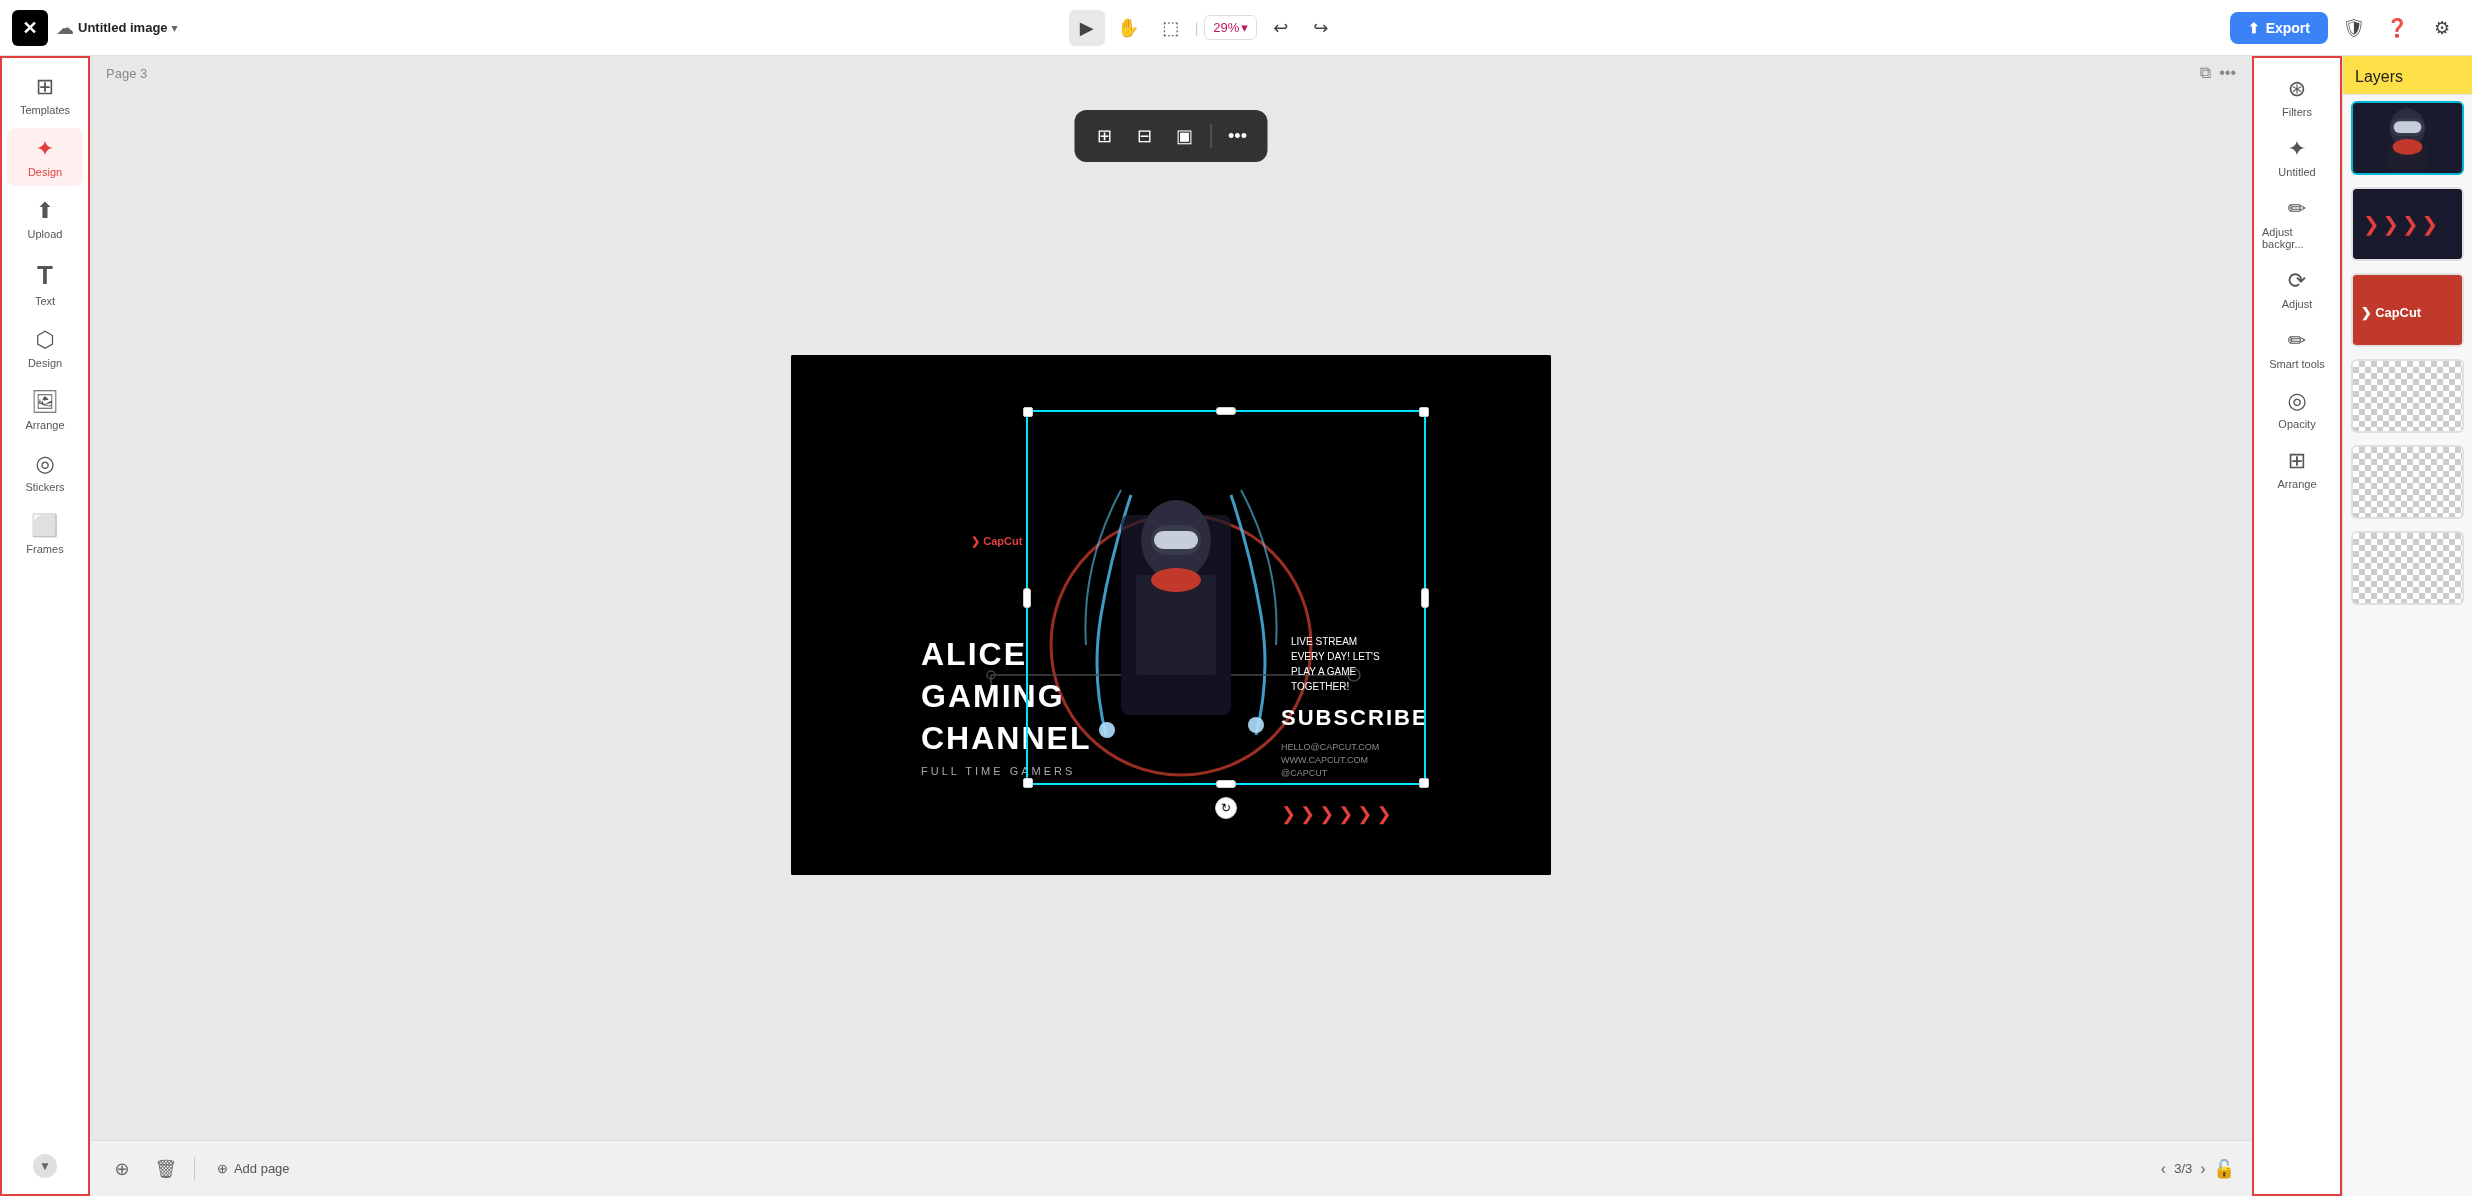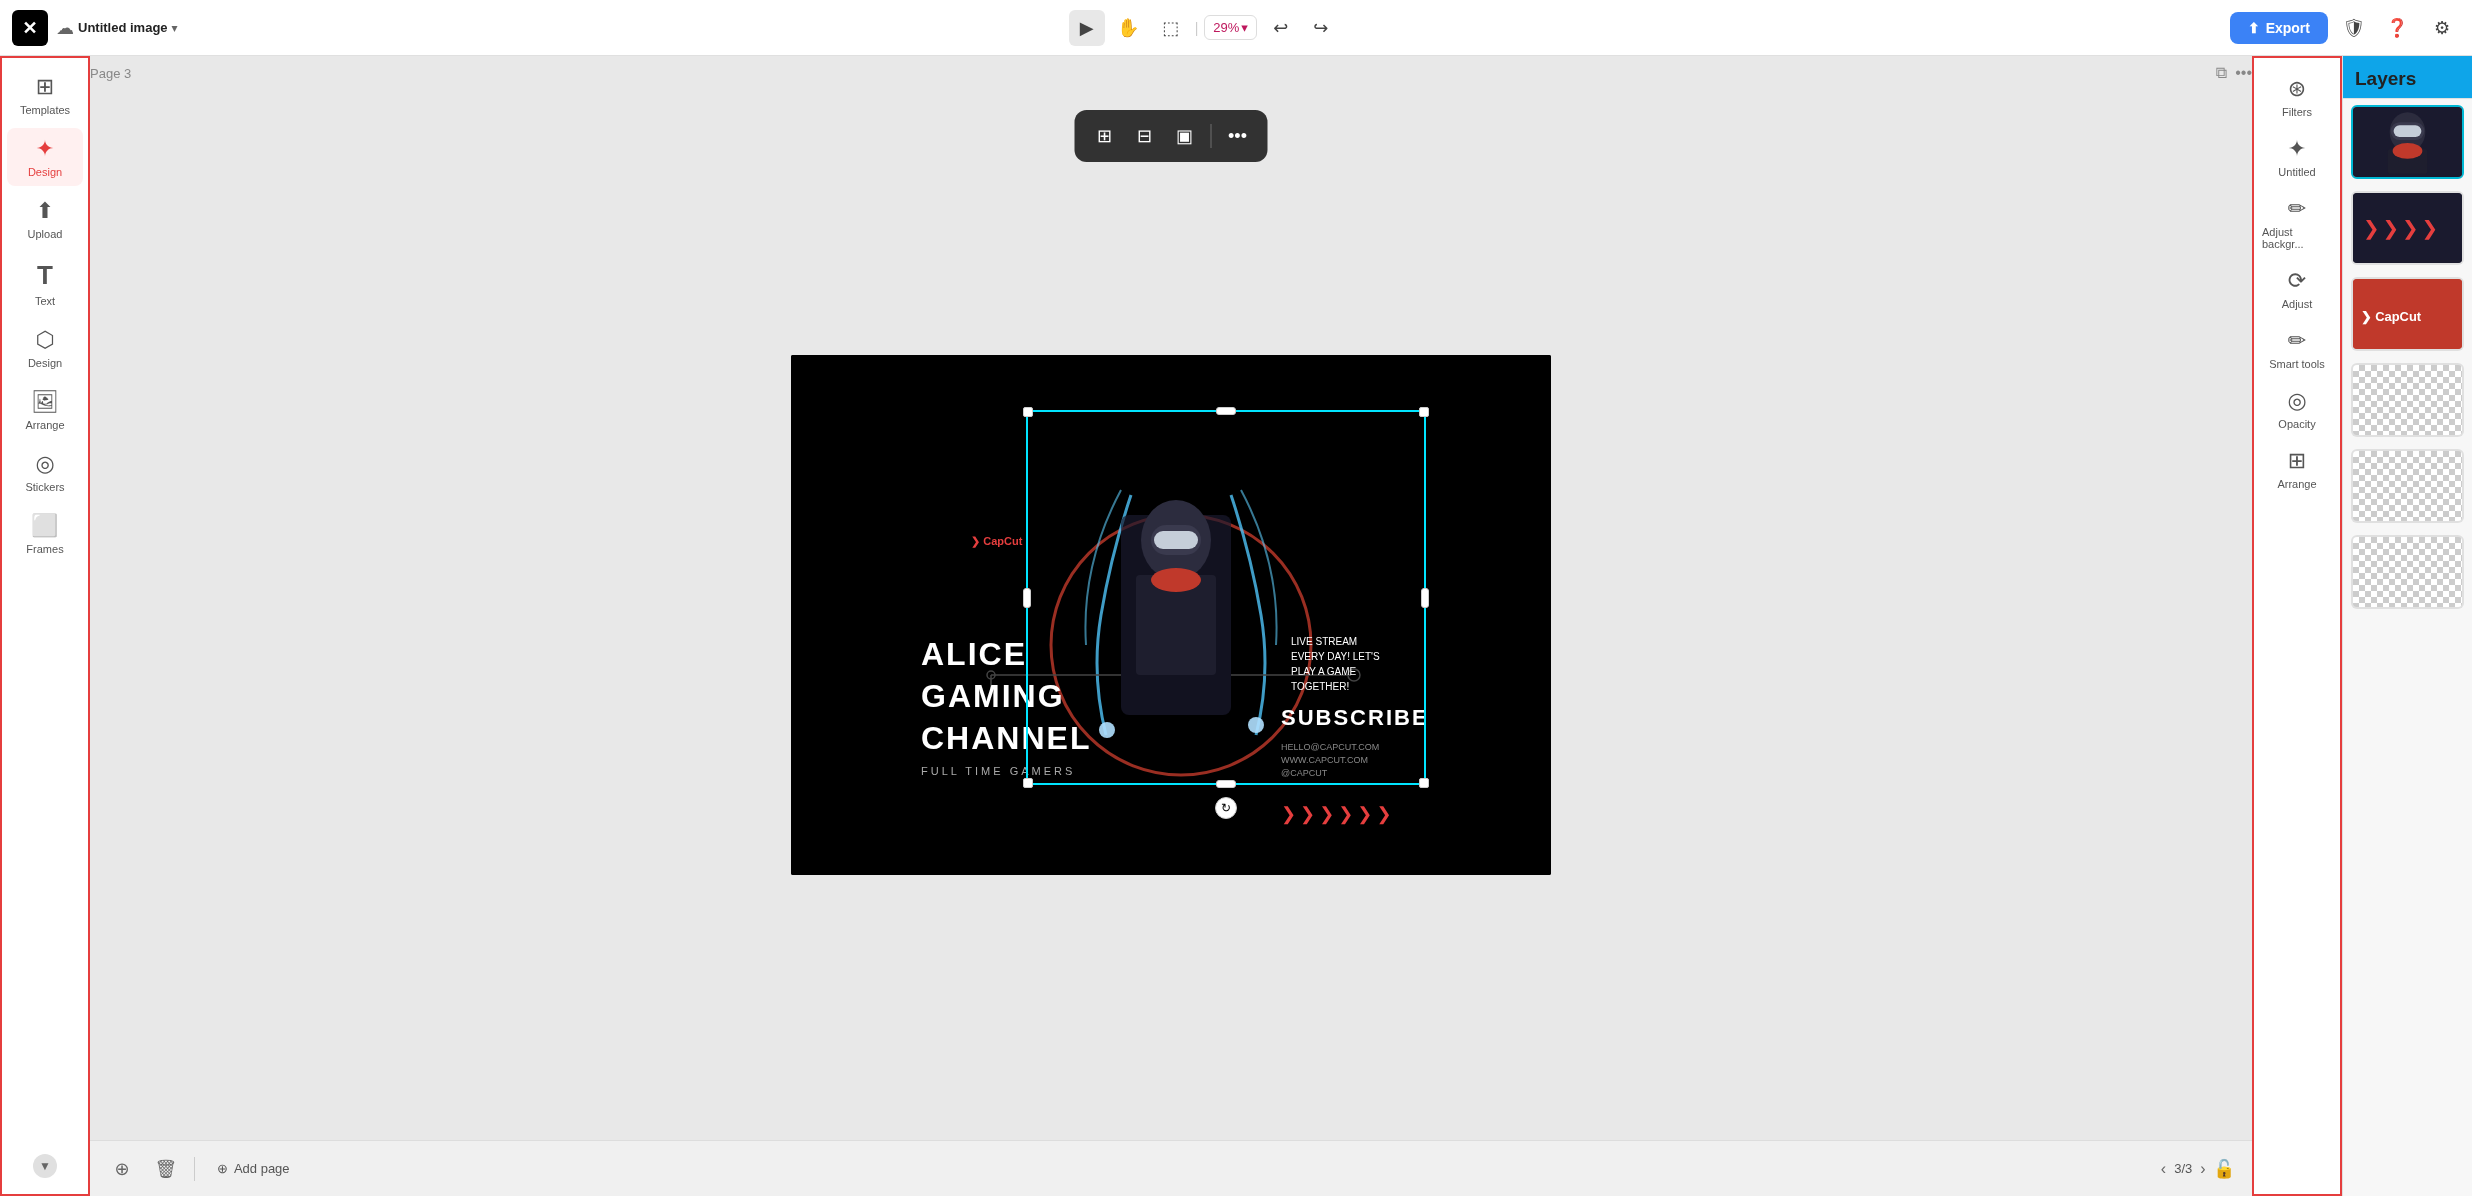--- a/index.html
+++ b/index.html
@@ -104,21 +104,21 @@
     
     .canvas-area {
       flex: 1;
       background: #e8e8e8;
       display: flex;
       flex-direction: column;
       overflow: hidden;
       position: relative;
     }
     .canvas-header {
-      padding: 8px 0;
+      padding: 8px 16px;
       display: flex;
       align-items: center;
       justify-content: space-between;
     }
     .page-label { font-size: 13px; color: #888; }
     .canvas-header-actions { display: flex; gap: 8px; }
     .canvas-header-icon { font-size: 16px; color: #888; cursor: pointer; }
 
     .canvas-viewport {
       flex: 1;
@@ -256,25 +256,25 @@
     .layers-panel {
       width: 130px;
       background: #f7f7f7;
       border-left: 1px solid #e0e0e0;
       display: flex;
       flex-direction: column;
       flex-shrink: 0;
     }
     .layers-header {
       padding: 12px 12px 8px;
-      font-size: 19px;
-      font-weight: 700;
+      font-size: 16px;
+      font-weight: 400;
       color: #222;
       border-bottom: 1px solid #e0e0e0;
-      background: #0ea5e9;
+      background: #fde047;
     }
     .layer-item {
       margin: 6px 8px;
       border-radius: 6px;
       overflow: hidden;
       cursor: pointer;
       border: 2px solid transparent;
       background: #e0e0e0;
     }
     .layer-item.selected { border-color: #00b8d4; }

